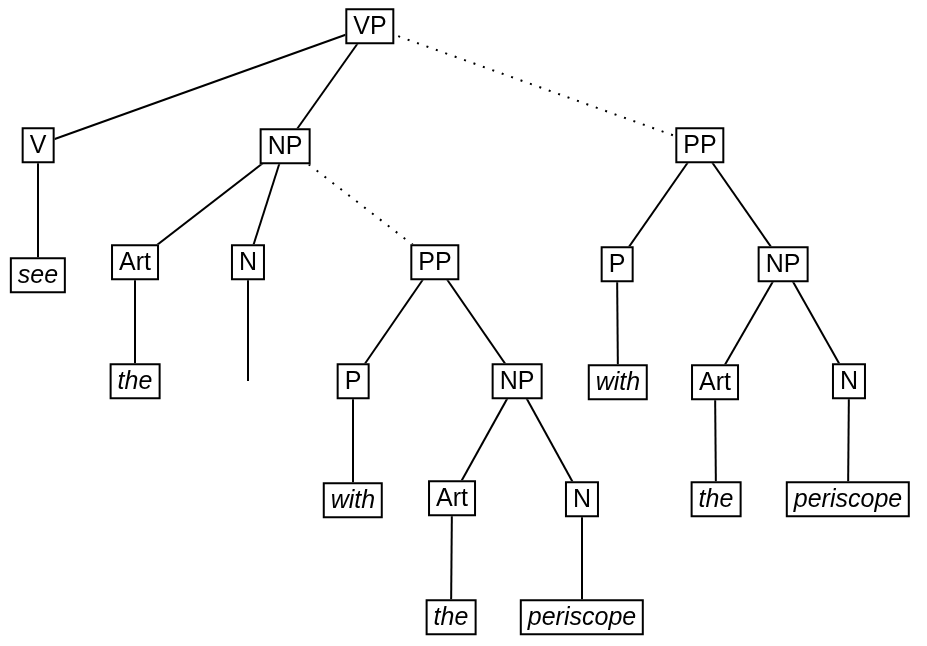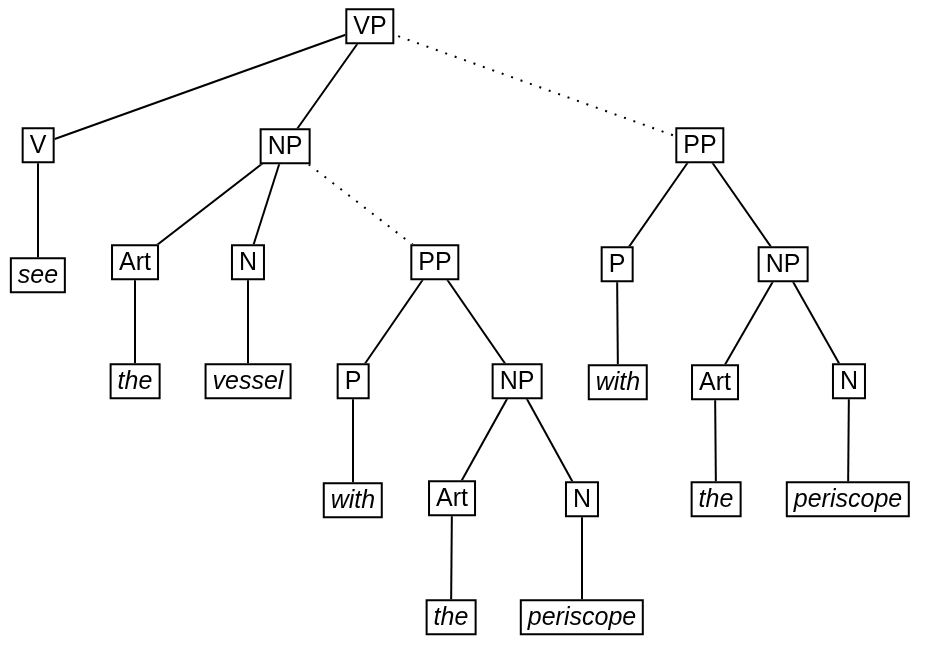--- a/index.html
+++ b/index.html
@@ -86,21 +86,20 @@
       <div class="node nonterminal" style="left: 38px; top: 145px;">V</div>
       <div class="node nonterminal" style="left: 285px; top: 146px;">NP</div>
       <div class="node nonterminal" style="left: 700px; top: 145px;">PP</div>
       <div class="node terminal" style="left: 38px; top: 275px;">see</div>
       <div class="node nonterminal" style="left: 135px; top: 262px;">Art</div>
       <div class="node nonterminal" style="left: 248px; top: 262px;">N</div>
       <div class="node nonterminal" style="left: 435px; top: 262px;">PP</div>
       <div class="node nonterminal" style="left: 617px; top: 264px;">P</div>
       <div class="node nonterminal" style="left: 783px; top: 264px;">NP</div>
       <div class="node terminal" style="left: 135px; top: 381px;">the</div>
-      <div class="node terminal" style="left: 248px; top: 381px;">vessel</div>
       <div class="node nonterminal" style="left: 353px; top: 381px;">P</div>
       <div class="node nonterminal" style="left: 517px; top: 381px;">NP</div>
       <div class="node terminal" style="left: 618px; top: 382px;">with</div>
       <div class="node nonterminal" style="left: 715px; top: 382px;">Art</div>
       <div class="node nonterminal" style="left: 849px; top: 381px;">N</div>
       <div class="node terminal" style="left: 353px; top: 500px;">with</div>
       <div class="node nonterminal" style="left: 452px; top: 498px;">Art</div>
       <div class="node nonterminal" style="left: 582px; top: 499px;">N</div>
       <div class="node terminal" style="left: 716px; top: 499px;">the</div>
       <div class="node terminal" style="left: 848px; top: 499px;">periscope</div>

